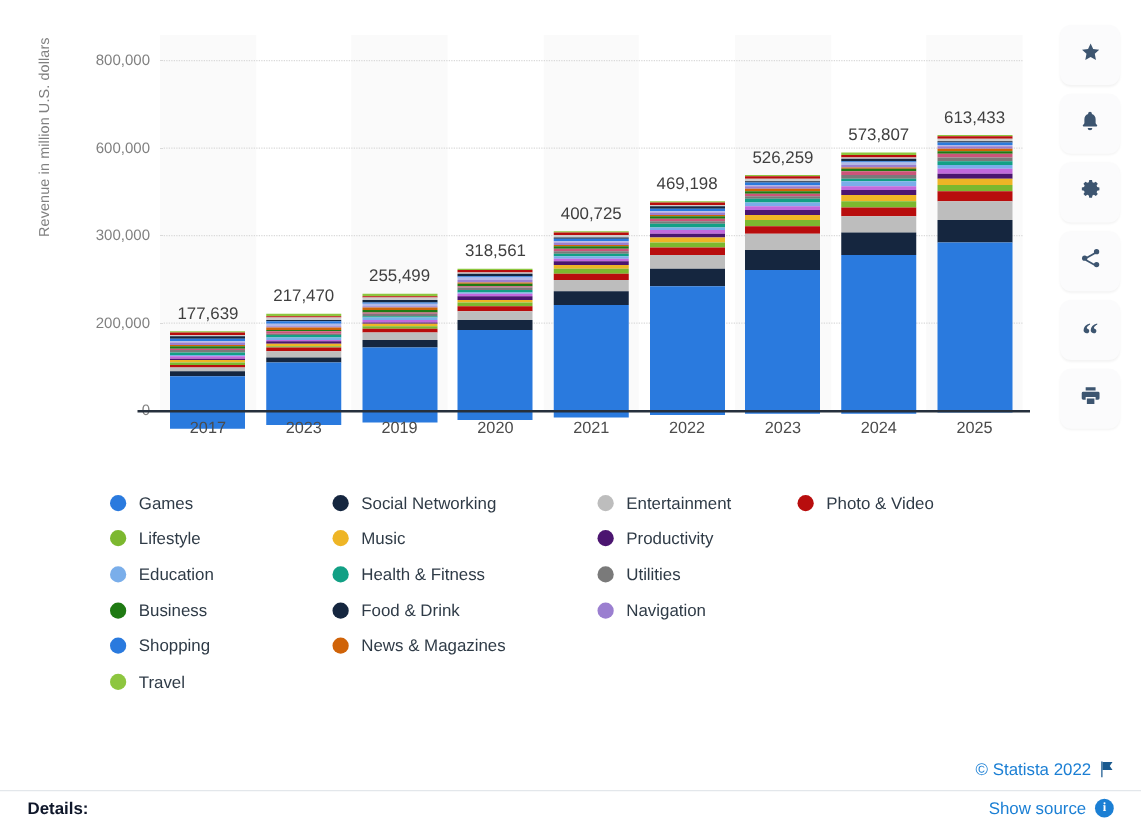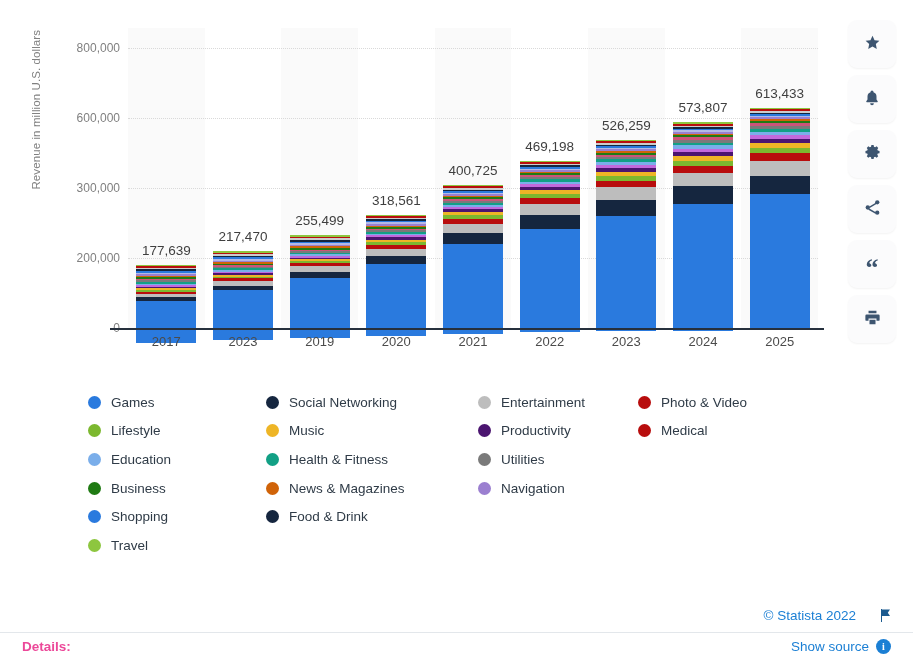--- a/index.html
+++ b/index.html
@@ -84,29 +84,29 @@
   }
   .tool-btn svg { fill:#3d5570; }
   .tool-btn .quote-glyph {
     font-family:"Liberation Serif", serif; font-size:26px; color:#3d5570;
     line-height:0; position:relative; top:4px; font-weight:700;
   }
 
   
   .copyright {
     position:absolute; right:22px; top:608px;
-    font-size:13.5px; color:#1b7fd4; display:flex; align-items:center; gap:24px;
+    font-size:13.5px; color:#1b7fd4; display:flex; align-items:center; gap:7px;
   }
   .flag-icon { width:11px; height:13px; display:block; }
   .footer-divider {
     position:absolute; left:0; right:0; top:632px; height:1px; background:#e3e7eb;
   }
   .details-label {
     position:absolute; left:22px; top:639px;
-    font-size:13.5px; font-weight:bold; color:#ec4899;
+    font-size:13.5px; font-weight:bold; color:#0f172a;
   }
   .show-source {
     position:absolute; right:22px; top:639px;
     font-size:13.5px; color:#1b7fd4; display:flex; align-items:center; gap:7px;
   }
   .info-icon {
     width:15px; height:15px; border-radius:50%; background:#1b7fd4;
     color:#fff; font-size:10px; font-weight:bold;
     display:flex; align-items:center; justify-content:center;
     font-family:"Liberation Serif", serif;
@@ -431,27 +431,27 @@
         </div>
         <div class="legend-item">
           <span class="legend-dot" style="background: rgb(238, 181, 38);"></span>
           <span>Music</span>
         </div>
         <div class="legend-item">
           <span class="legend-dot" style="background: rgb(18, 160, 133);"></span>
           <span>Health &amp; Fitness</span>
         </div>
         <div class="legend-item">
+          <span class="legend-dot" style="background: rgb(21, 38, 63);"></span>
+          <span>Food &amp; Drink</span>
+        </div>
+        <div class="legend-item">
           <span class="legend-dot" style="background: rgb(208, 99, 8);"></span>
           <span>News &amp; Magazines</span>
         </div>
-        <div class="legend-item">
-          <span class="legend-dot" style="background: rgb(21, 38, 63);"></span>
-          <span>Food &amp; Drink</span>
-        </div>
       </div>
       <div class="legend-col" style="left: 390px;">
         <div class="legend-item">
           <span class="legend-dot" style="background: rgb(189, 189, 189);"></span>
           <span>Entertainment</span>
         </div>
         <div class="legend-item">
           <span class="legend-dot" style="background: rgb(75, 21, 112);"></span>
           <span>Productivity</span>
         </div>
@@ -461,24 +461,20 @@
         </div>
         <div class="legend-item">
           <span class="legend-dot" style="background: rgb(155, 127, 208);"></span>
           <span>Navigation</span>
         </div>
       </div>
       <div class="legend-col" style="left: 550px;">
         <div class="legend-item">
           <span class="legend-dot" style="background: rgb(184, 13, 13);"></span>
           <span>Photo &amp; Video</span>
-        </div>
-        <div class="legend-item">
-          <span class="legend-dot" style="background: rgb(184, 13, 13);"></span>
-          <span>Medical</span>
         </div>
       </div>
     </div>
 
   <div class="toolbar">
 
     <div class="tool-btn">
       <span>
         <svg width="19" height="19" viewBox="0 0 24 24">
             <path d="M12 3.5l2.6 5.6 6.1.7-4.5 4.2 1.2 6.1L12 17.1 6.6 20.1l1.2-6.1L3.3 9.8l6.1-.7z"></path>

